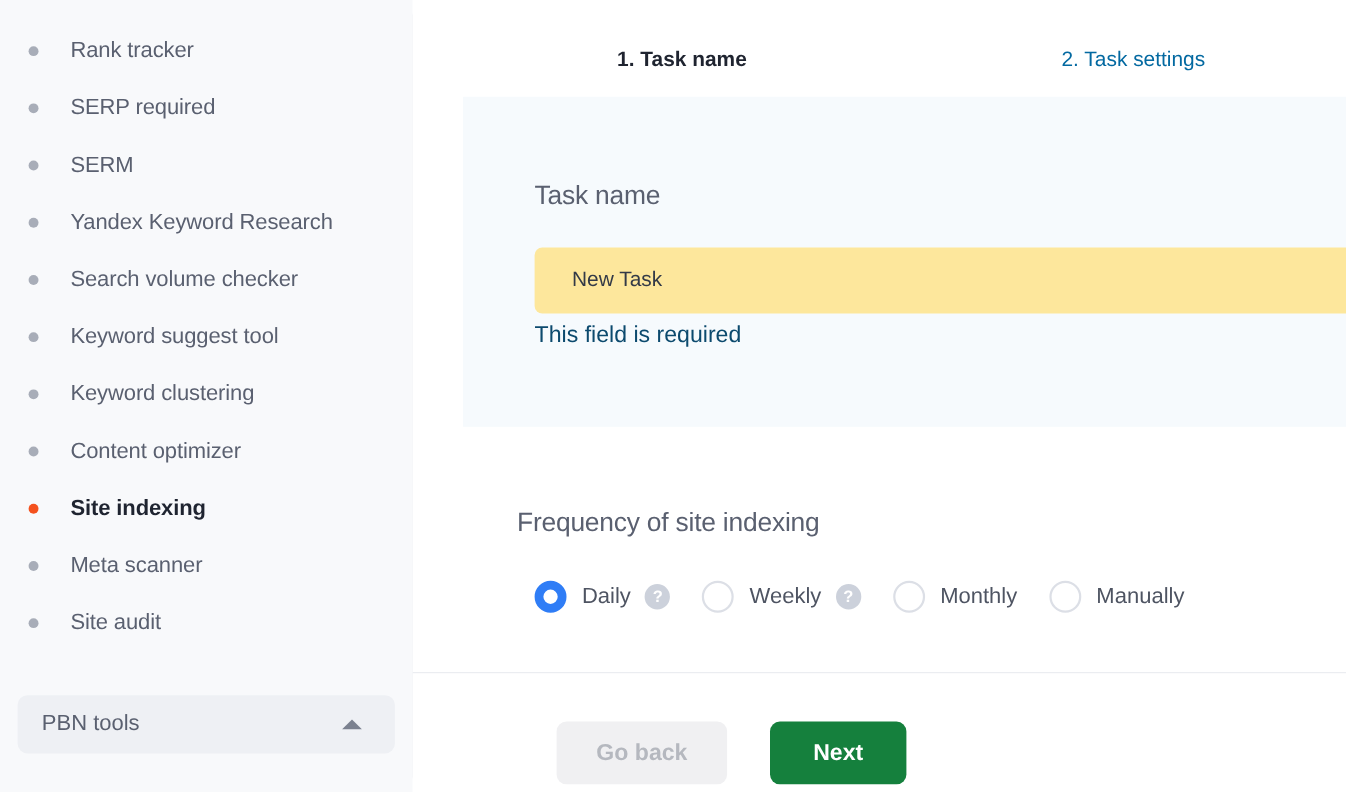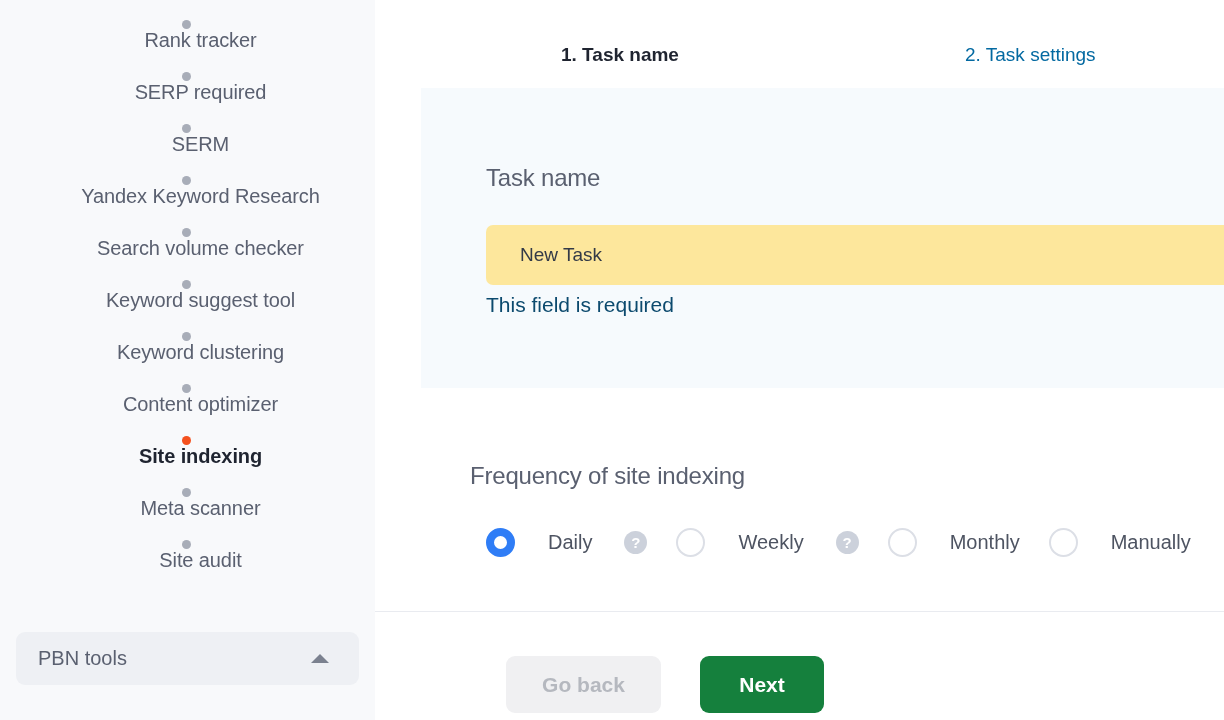--- a/index.html
+++ b/index.html
@@ -34,21 +34,20 @@
     list-style: none;
     padding-top: 20px;
   }
 
   .nav-item {
     display: flex;
     align-items: center;
     height: 52px;
     padding-left: 26px;
     cursor: pointer;
-    flex-direction: column;
   }
 
   .nav-bullet {
     width: 9px;
     height: 9px;
     border-radius: 50%;
     background: #a8adb8;
     flex: 0 0 9px;
     margin-right: 29px;
   }
@@ -188,21 +187,21 @@
 
   #freq-options {
     position: absolute;
     top: 528px;
     left: 111px;
     display: flex;
     align-items: center;
     white-space: nowrap;
   }
 
-  .radio-group { display: flex; align-items: center; gap: 19px; }
+  .radio-group { display: flex; align-items: center; }
   .radio-group + .radio-group { margin-left: 29px; }
 
   .radio-dot {
     width: 29px; height: 29px;
     border-radius: 50%;
     border: 2px solid #dcdfe6;
     background: #ffffff;
     flex: 0 0 29px;
     cursor: pointer;
   }

